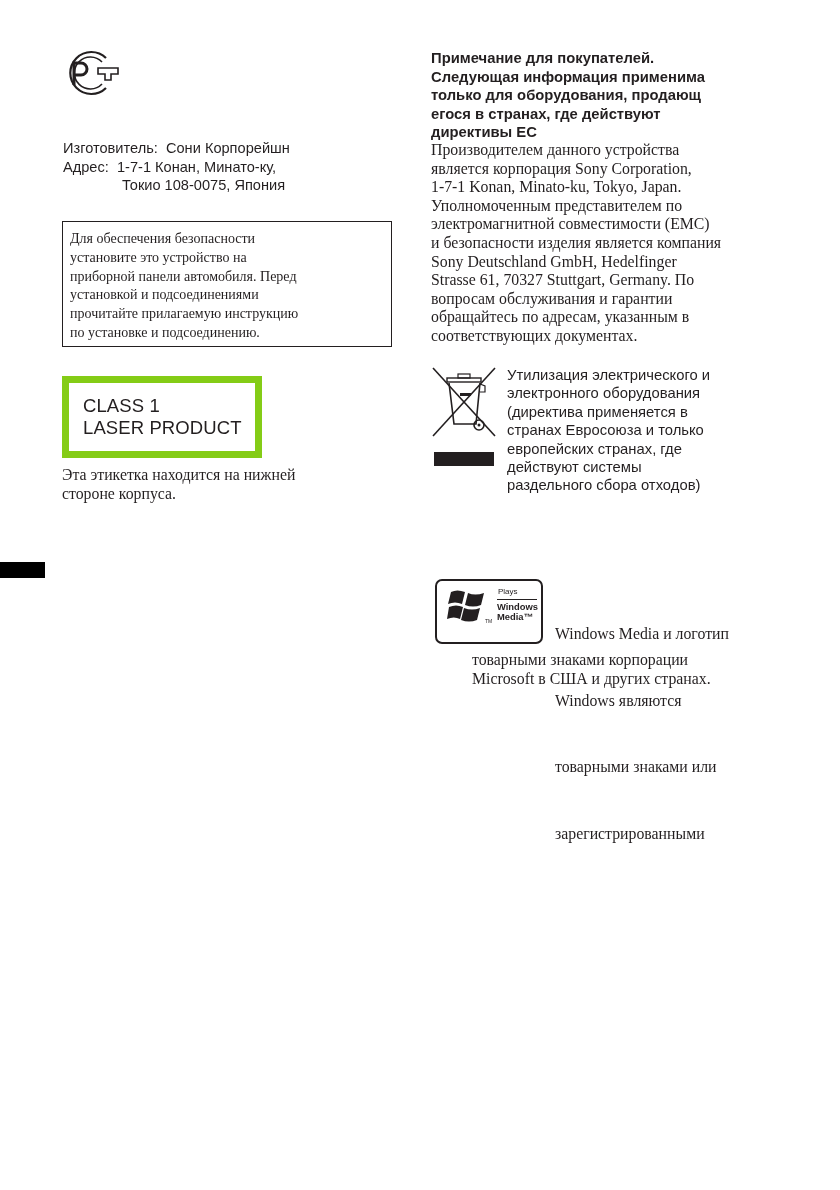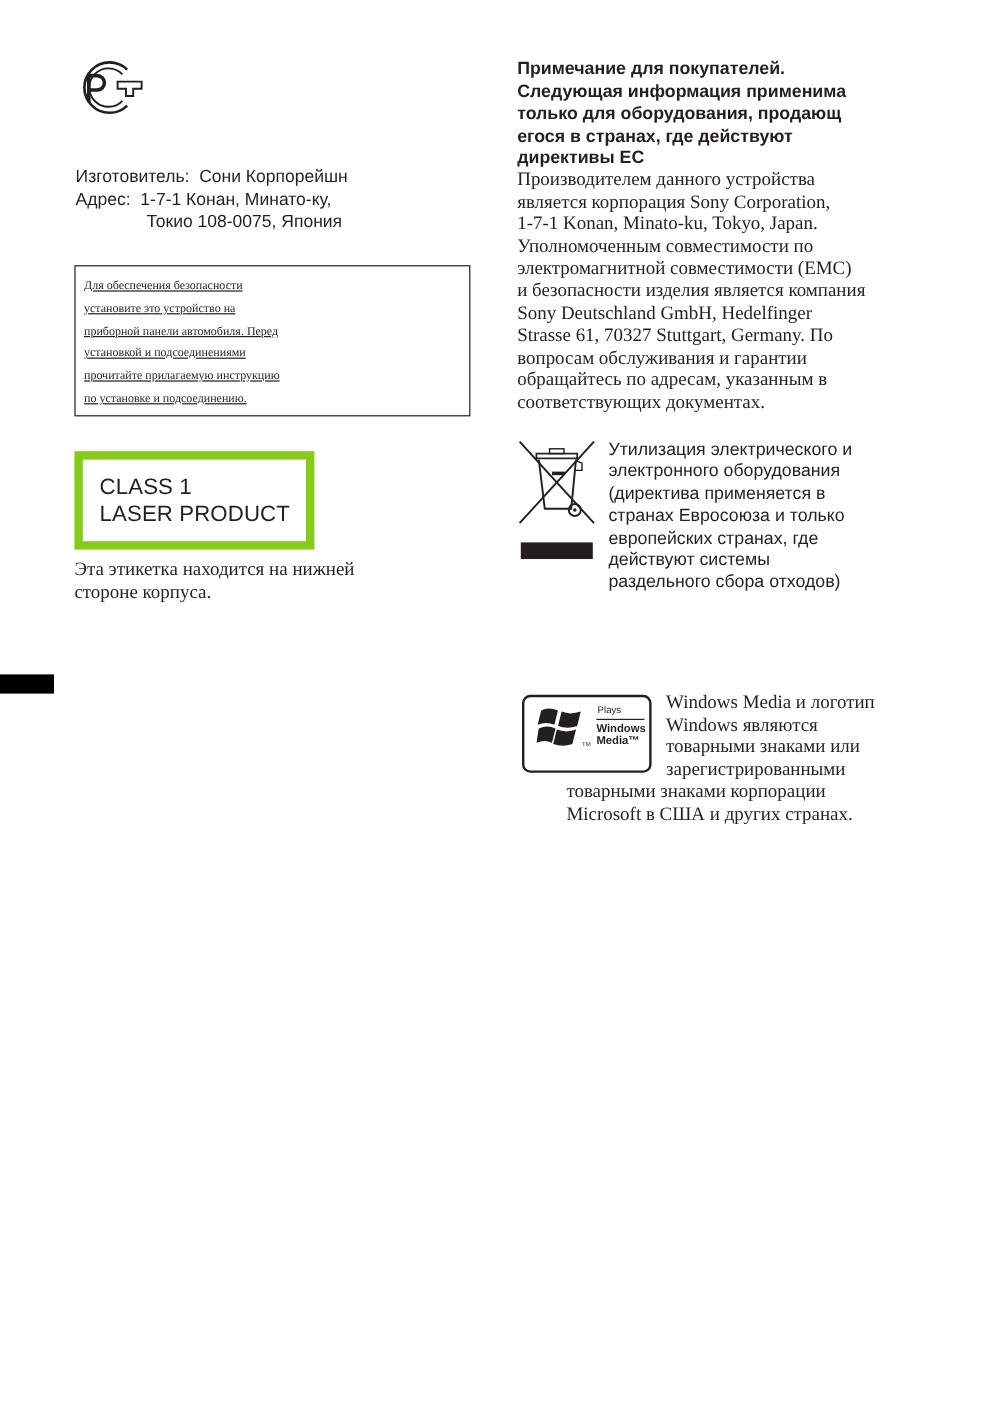--- a/index.html
+++ b/index.html
@@ -28,21 +28,21 @@
     }
     #manufacturer .row { white-space: nowrap; }
     #manufacturer .indent { padding-left: 59px; }
 
     
     #safety-box {
       left: 62px; top: 221px; width: 330px; height: 126px;
       border: 1.4px solid #231f20;
       box-sizing: border-box;
       padding: 8px 6px 0 7px;
-      font-size: 10px; line-height: 18.8px; text-decoration: underline;
+      font-size: 14px; line-height: 18.8px;
     }
     #safety-box .line { white-space: nowrap; }
 
     
     #laser-label {
       left: 62px; top: 376px; width: 200px; height: 82px;
       border: 7px solid #84cc16;
       box-sizing: border-box;
       padding: 12px 0 0 14px;
       font-size: 18.5px; line-height: 22px;
@@ -100,21 +100,21 @@
       position: absolute; left: 60px; top: 21px;
       font-size: 9.4px; line-height: 10.2px; font-weight: bold;
     }
     #wm-logo .tm-left {
       position: absolute; left: 48px; top: 37px; font-size: 5px;
     }
     #wm-text-right {
       left: 555px; top: 577px; width: 220px;
       font-size: 15.8px; line-height: 18.6px;
     }
-    #wm-text-right .line { white-space: nowrap; }
+    #wm-text-right .line { white-space: nowrap; margin-top: 48px; }
     #wm-text-full {
       left: 431px; top: 651px; width: 340px;
       font-size: 15.8px; line-height: 18.6px;
     }
     #wm-text-full .line { white-space: nowrap; margin-left: 41px; }
   </style>
 </head>
 <body>
 
 <div id="rct-logo" class="abs">
@@ -169,21 +169,21 @@
   <div class="line">Следующая информация применима</div>
   <div class="line">только для оборудования, продающ</div>
   <div class="line">егося в странах, где действуют</div>
   <div class="line">директивы ЕС</div>
 </div>
 
 <div id="eu-notice-body" class="abs serif">
   <div class="line">Производителем данного устройства</div>
   <div class="line">является корпорация Sony Corporation,</div>
   <div class="line">1-7-1 Konan, Minato-ku, Tokyo, Japan.</div>
-  <div class="line">Уполномоченным совместимости по</div>
+  <div class="line">Уполномоченным представителем по</div>
   <div class="line">электромагнитной совместимости (EMC)</div>
   <div class="line">и безопасности изделия является компания</div>
   <div class="line">Sony Deutschland GmbH, Hedelfinger</div>
   <div class="line">Strasse 61, 70327 Stuttgart, Germany. По</div>
   <div class="line">вопросам обслуживания и гарантии</div>
   <div class="line">обращайтесь по адресам, указанным в</div>
   <div class="line">соответствующих документах.</div>
 </div>
 
 <div id="weee-icon" class="abs">

